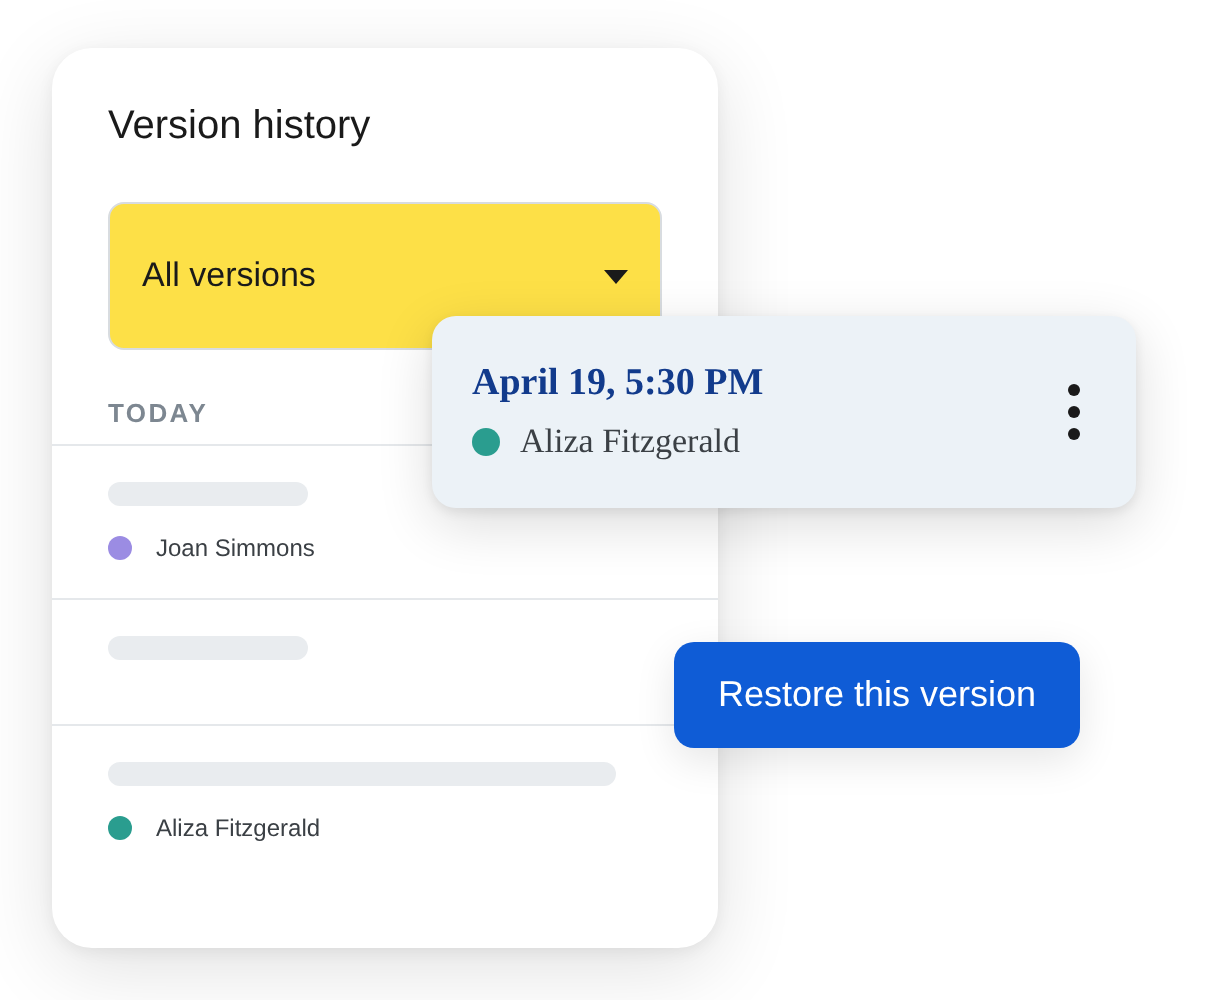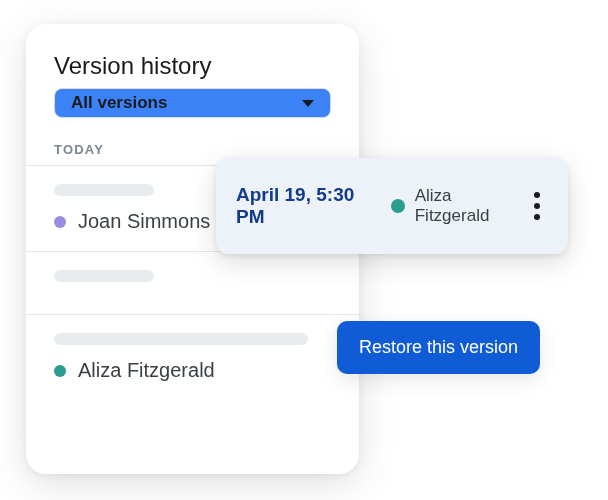--- a/index.html
+++ b/index.html
@@ -20,37 +20,36 @@
       top: 24px;
       width: 333px;
       height: 450px;
       background: #ffffff;
       border-radius: 20px;
       box-shadow: 0 10px 40px rgba(0,0,0,0.12), 0 2px 8px rgba(0,0,0,0.06);
       padding: 28px 0 0 0;
       overflow: hidden;
     }
     .panel-title {
-      font-size: 24px;
+      font-size: 20px;
       font-weight: 500;
       color: #1a1a1a;
       padding: 0 28px;
-      margin-bottom: 8px;
+      margin-bottom: 26px;
     }
     .dropdown {
       margin: 0 28px 24px 28px;
       border: 1px solid #d8dce0;
       border-radius: 8px;
-      padding: 4px 16px;
+      padding: 26px 16px;
       display: flex;
       align-items: center;
       justify-content: space-between;
       cursor: pointer;
-      background: #3b82f6;
-      font-weight: bold;
+      background: #fde047;
     }
     .dropdown-label {
       font-size: 17px;
       color: #1a1a1a;
     }
     .dropdown-caret {
       width: 0;
       height: 0;
       border-left: 6px solid transparent;
       border-right: 6px solid transparent;
@@ -86,41 +85,42 @@
       align-items: center;
       gap: 12px;
     }
     .dot {
       width: 12px;
       height: 12px;
       border-radius: 50%;
       flex-shrink: 0;
     }
     .author-name {
-      font-size: 20px;
+      font-size: 12px;
       color: #3b4045;
     }
     .popover {
       position: absolute;
       left: 216px;
       top: 158px;
       width: 352px;
       height: 96px;
       background: #ecf2f7;
       border-radius: 12px;
       box-shadow: 0 8px 28px rgba(0,0,0,0.14), 0 2px 6px rgba(0,0,0,0.08);
       padding: 18px 20px;
       display: flex;
       align-items: center;
       justify-content: space-between;
     }
     .popover-content {
       display: flex;
-      flex-direction: row;
+      flex-direction: column;
       gap: 8px;
+      font-family: Liberation Serif, serif;
     }
     .popover-title {
       font-size: 19px;
       font-weight: 700;
       color: #123b8c;
     }
     .popover-author {
       display: flex;
       align-items: center;
       gap: 10px;

